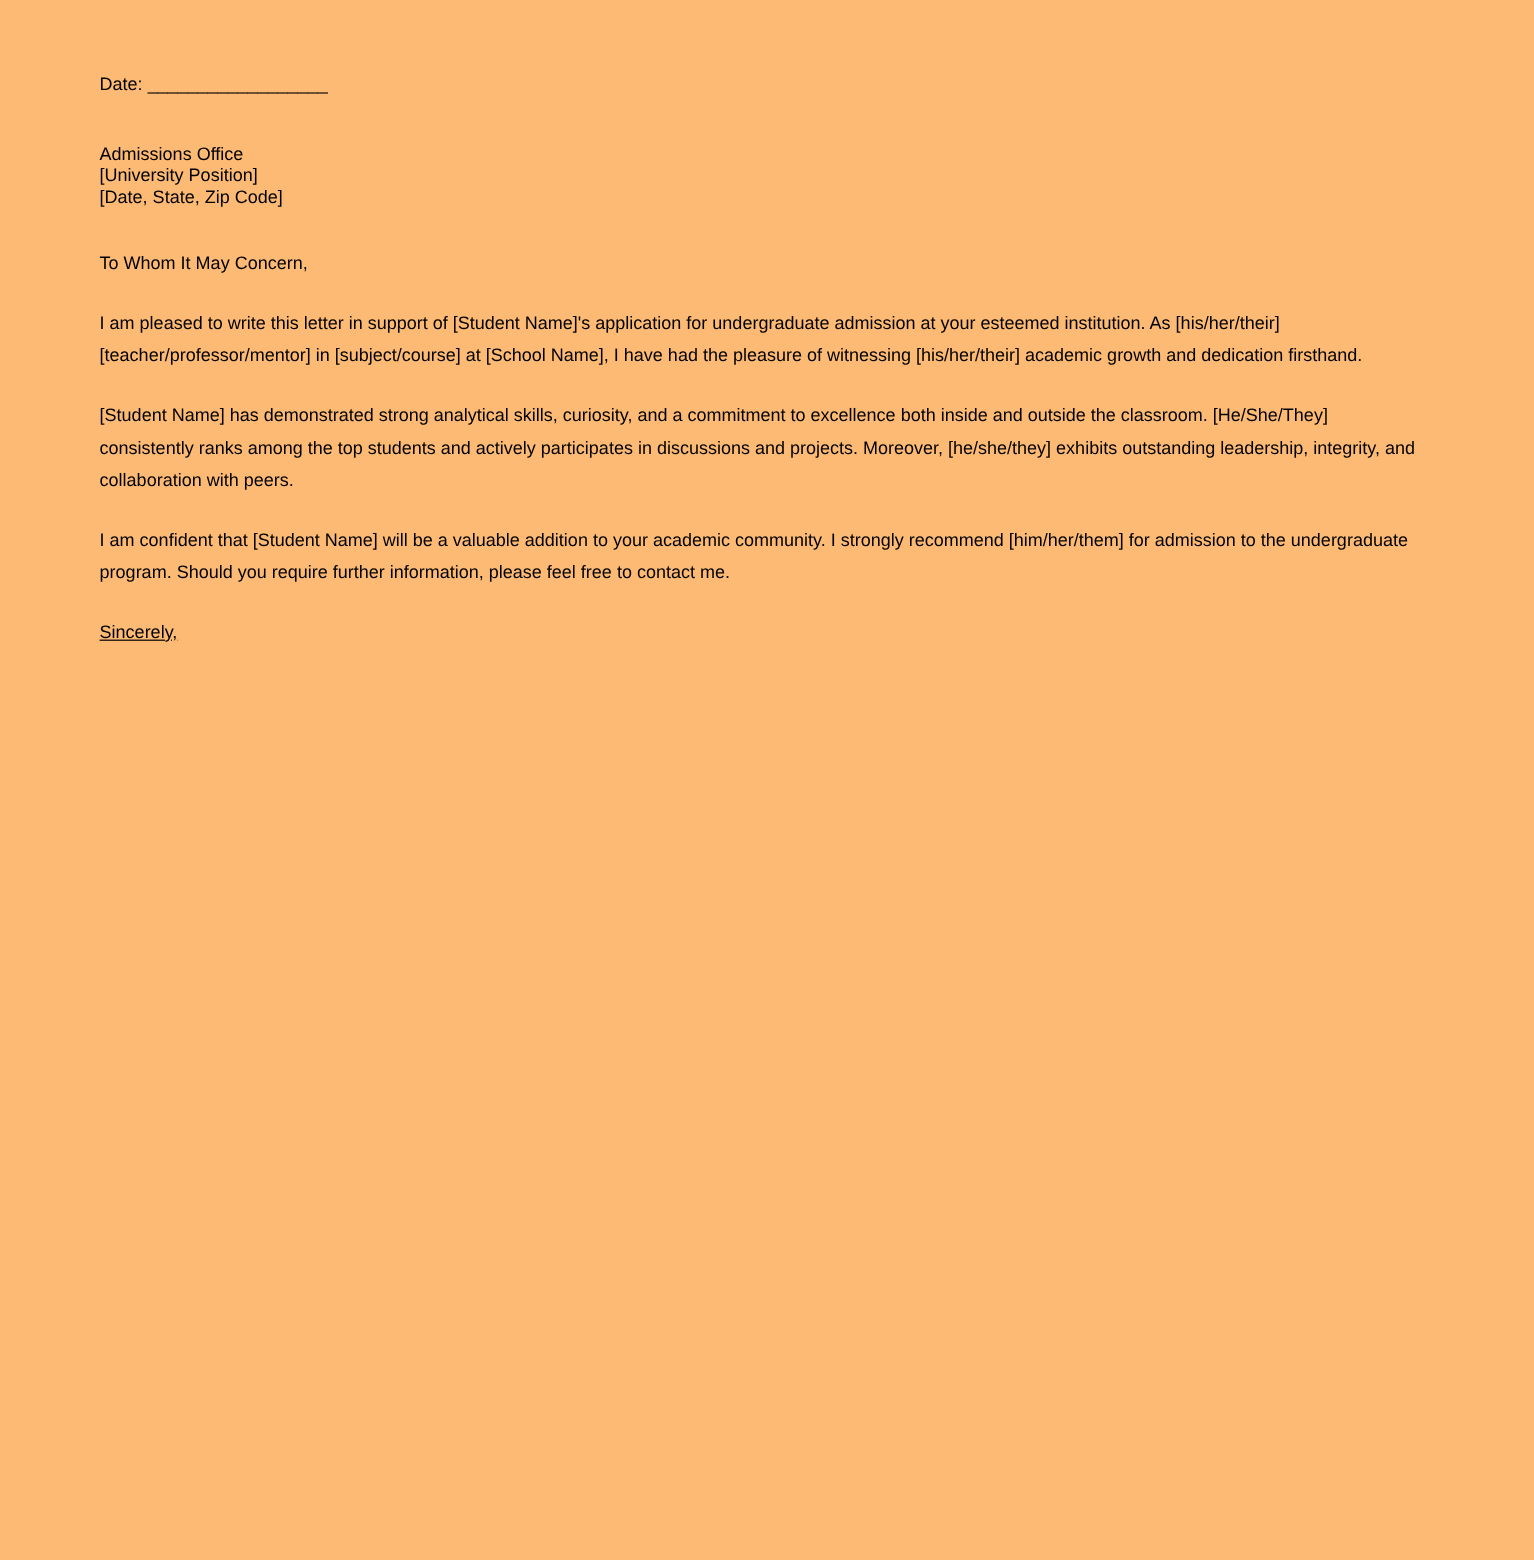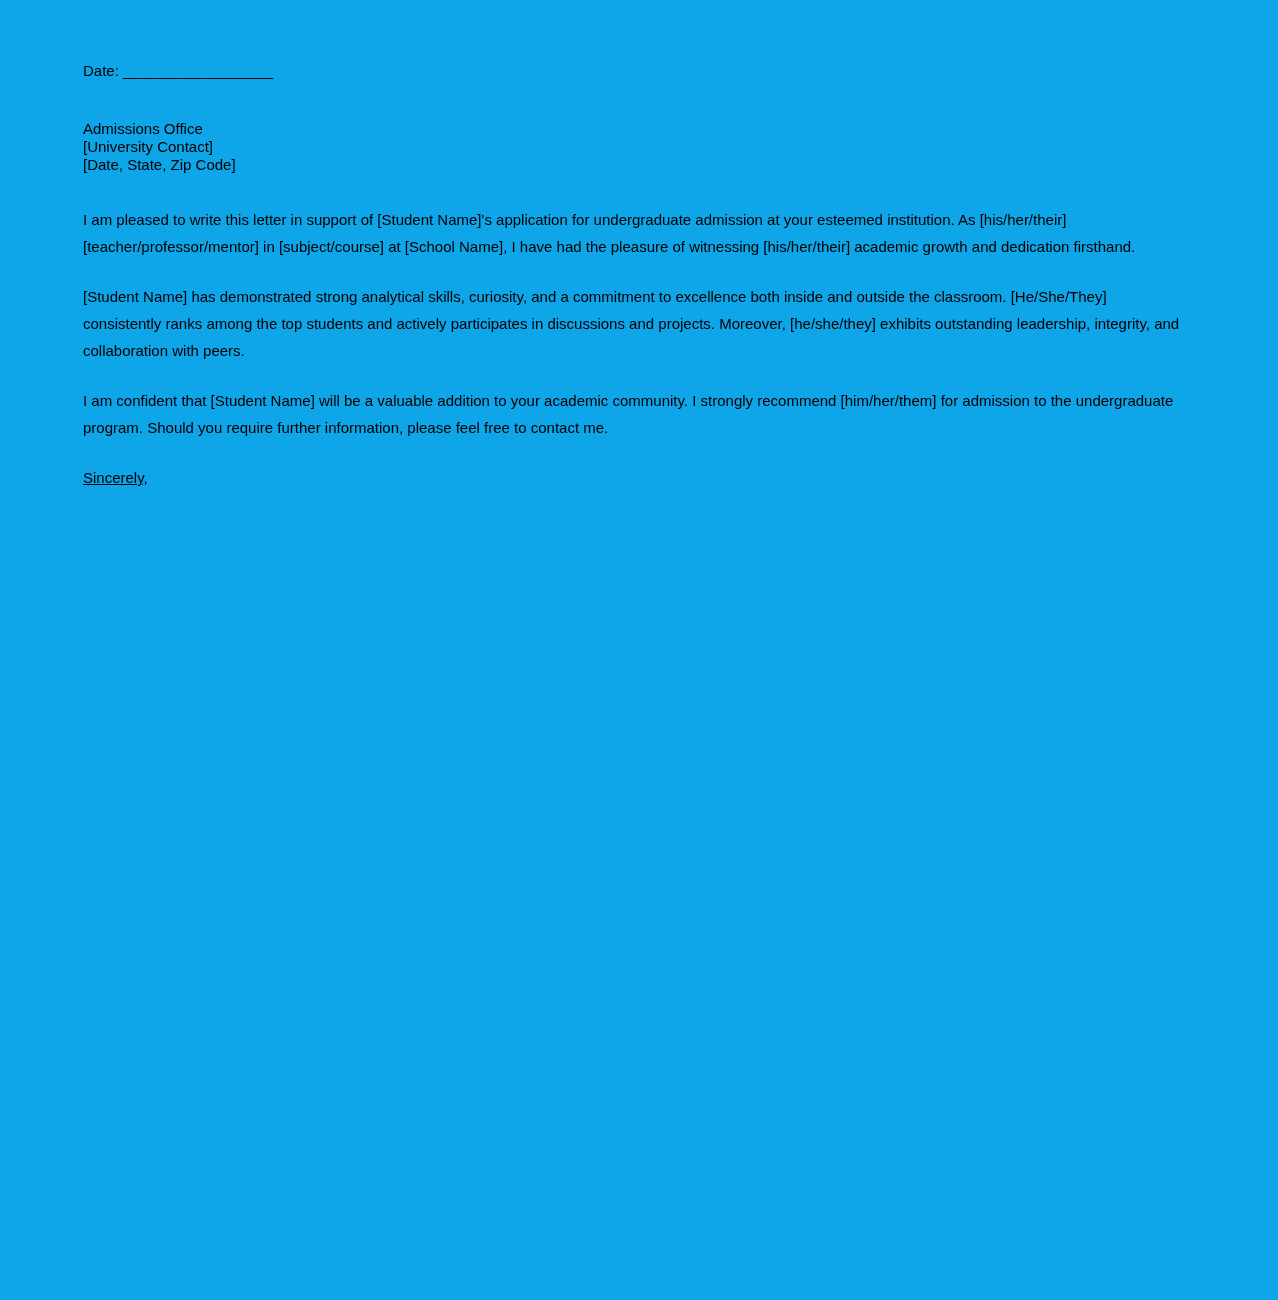--- a/index.html
+++ b/index.html
@@ -7,21 +7,21 @@
   body {
     width: 1278px;
     height: 1300px;
     font-family: "Liberation Sans", "DejaVu Sans", sans-serif;
     color: #000000;
     overflow: hidden;
   }
   .page {
     width: 1278px;
     height: 1300px;
-    background: #0ea5e9;
+    background: #fdba74;
   }
   .content {
     padding: 62px 95px 0 83px;
     width: 100%;
   }
   .meta-block {
     font-size: 15px;
     line-height: 18px;
   }
   .meta-line { white-space: nowrap; }
@@ -65,26 +65,27 @@
 
     <div class="meta-block">
       <div class="meta-line">
         <span>Date:</span>
         <span class="blank-line">__________________</span>
       </div>
     </div>
 
     <div class="recipient-block">
       <div>Admissions Office</div>
-      <div>[University Contact]</div>
+      <div>[University Position]</div>
       <div>[Date, State, Zip Code]</div>
     </div>
 
 
     <div class="body-block">
+      <p class="para">To Whom It May Concern,</p>
       <p class="para">I am pleased to write this letter in support of [Student Name]'s application for undergraduate admission at your esteemed institution. As [his/her/their] [teacher/professor/mentor] in [subject/course] at [School Name], I have had the pleasure of witnessing [his/her/their] academic growth and dedication firsthand.</p>
       <p class="para">[Student Name] has demonstrated strong analytical skills, curiosity, and a commitment to excellence both inside and outside the classroom. [He/She/They] consistently ranks among the top students and actively participates in discussions and projects. Moreover, [he/she/they] exhibits outstanding leadership, integrity, and collaboration with peers.</p>
       <p class="para">I am confident that [Student Name] will be a valuable addition to your academic community. I strongly recommend [him/her/them] for admission to the undergraduate program. Should you require further information, please feel free to contact me.</p>
       <p class="para closing">Sincerely,</p>
 
     </div>
 
   </div>
 </div>
 

